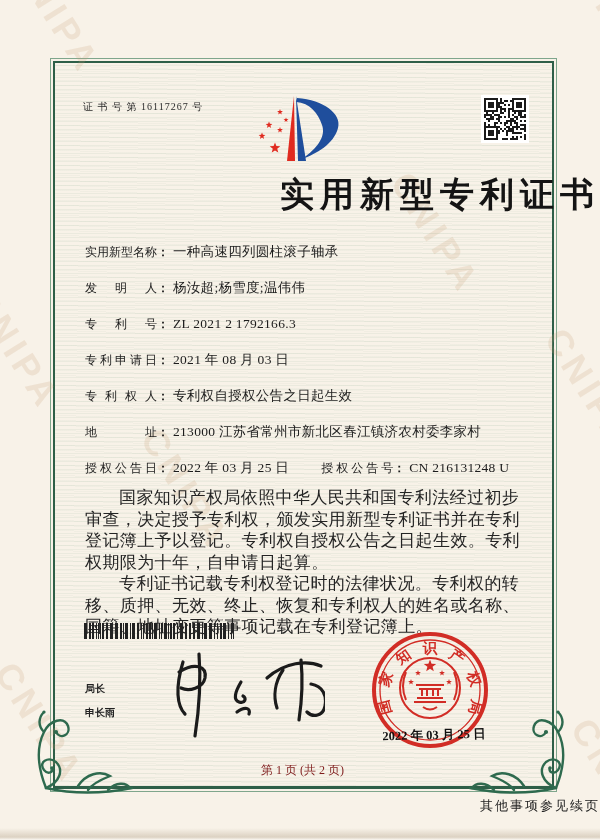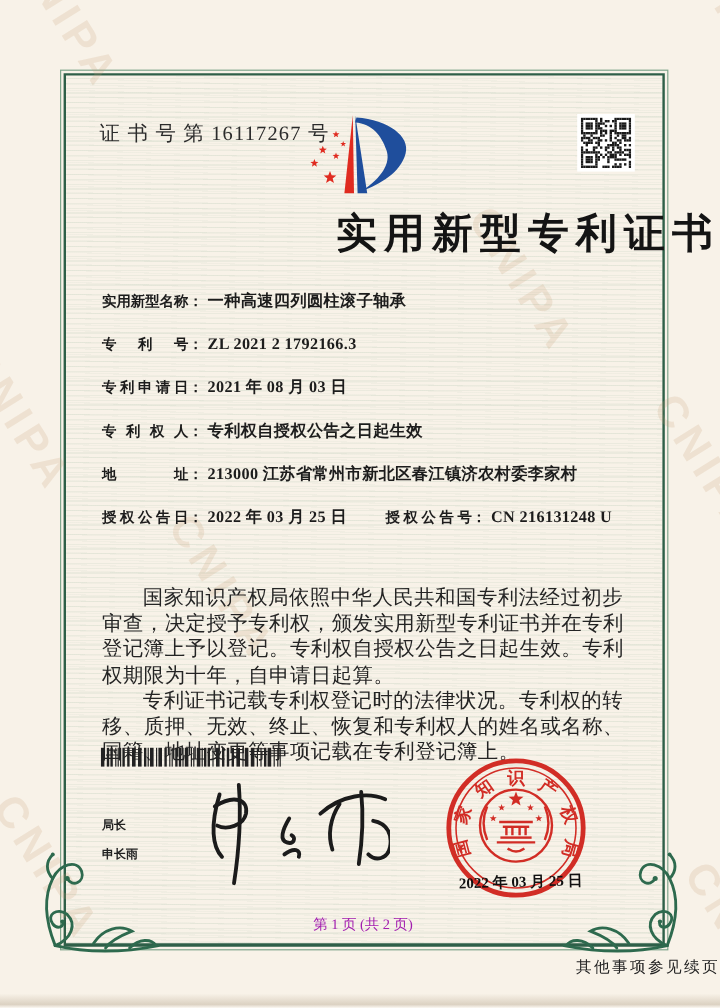--- a/index.html
+++ b/index.html
@@ -17,51 +17,51 @@
       border:1px solid #7fa68c;z-index:1;}
   .frame-inner{position:absolute;left:2px;top:2px;right:2px;bottom:2px;
       border:2px solid #2e5f48;border-bottom-width:3px;
       background:
         repeating-linear-gradient(0deg, rgba(122,164,134,0.10) 0px, rgba(122,164,134,0.10) 1px, rgba(0,0,0,0) 1px, rgba(0,0,0,0) 4px),
         repeating-linear-gradient(2deg, rgba(122,164,134,0.06) 0px, rgba(122,164,134,0.06) 1px, rgba(0,0,0,0) 1px, rgba(0,0,0,0) 5px);}
   .flourish{position:absolute;z-index:5;width:120px;height:100px;}
   .flourish path{stroke:var(--frame-green);fill:none;stroke-width:2.4;stroke-linecap:round;}
   .flourish circle{fill:var(--frame-green);}
 
-  .certno{left:83px;top:100px;font-size:17px;letter-spacing:1px;color:#2b2b2b;z-index:3;}
+  .certno{left:83px;top:100px;font-size:10px;letter-spacing:1px;color:#2b2b2b;z-index:3;}
   .title{left:0;right:0;top:172px;text-align:right;font-size:34px;font-weight:700;
       letter-spacing:6px;text-indent:6px;color:#141414;z-index:3;}
 
   .fields{left:85px;top:242px;width:445px;z-index:3;color:#1c1c1c;}
   .frow{height:15px;margin-bottom:21px;white-space:nowrap;}
-  .flabel{display:inline-block;width:72px;font-size:12px;font-weight:700;
+  .flabel{display:inline-block;width:72px;font-size:12px;font-weight:400;
       text-align:justify;text-align-last:justify;vertical-align:bottom;}
   .fcolon{font-size:12px;font-weight:700;}
-  .fvalue{font-size:13.5px;font-weight:700;letter-spacing:0.3px;}
+  .fvalue{font-size:13.5px;font-weight:400;letter-spacing:0.3px;}
   .fgroup2{margin-left:28px;}
 
   .bodytext{left:85px;top:487px;width:440px;z-index:3;color:#242424;}
   .bodytext p{margin:0;font-size:17px;line-height:21.5px;text-indent:2em;
       letter-spacing:0.4px;}
 
   .barcode{left:84px;top:623px;z-index:3;}
   .issuer{left:85px;top:677px;z-index:3;font-family:"Liberation Sans","DejaVu Sans",sans-serif;
       font-weight:700;font-size:10px;color:#222;line-height:24px;}
   .signature{left:155px;top:648px;z-index:4;}
   .signature path{stroke:#1b1b1b;fill:none;stroke-width:3.2;stroke-linecap:round;}
 
   .seal{left:368px;top:628px;z-index:4;opacity:0.92;}
   .seal .ring{stroke:var(--seal-red);fill:none;}
   .seal text{font-size:14.5px;font-weight:700;fill:var(--seal-red);text-anchor:middle;}
   .seal .emb{stroke:var(--seal-red);fill:none;stroke-width:2;}
   .seal .fill{fill:var(--seal-red);stroke:none;}
   .sealdate{left:372px;top:727px;width:124px;text-align:center;z-index:5;
       font-size:12.5px;font-weight:600;color:#111;transform:rotate(-1.5deg);}
 
-  .pageno{left:50px;top:762px;width:505px;text-align:center;font-size:12px;color:#a21caf;z-index:3;}
+  .pageno{left:50px;top:762px;width:505px;text-align:center;font-size:12px;color:#7f1d1d;z-index:3;}
   .continuation{left:0;right:0;top:797px;text-align:right;font-size:13px;color:#222;z-index:3;letter-spacing:2px;}
   .page-shadow{left:0;right:0;bottom:0;height:12px;z-index:6;
       background:linear-gradient(to bottom, rgba(0,0,0,0), rgba(120,95,60,0.22) 75%, rgba(255,255,255,0.45));}
 
   .qr{left:481px;top:95px;z-index:3;background:#fff;padding:3px;}
   .logo{left:250px;top:90px;z-index:3;}
 </style>
 </head>
 <body>
 
@@ -356,20 +356,24 @@
     </svg>
 
   <div class="abs title">实用新型专利证书</div>
 
   <div class="abs fields">
     <div class="frow">
       <span class="flabel">实用新型名称</span><span class="fcolon">：</span>
       <span class="fvalue">一种高速四列圆柱滚子轴承</span>
     </div>
     <div class="frow">
+      <span class="flabel">发明人</span><span class="fcolon">：</span>
+      <span class="fvalue">杨汝超;杨雪度;温伟伟</span>
+    </div>
+    <div class="frow">
       <span class="flabel">专利号</span><span class="fcolon">：</span>
       <span class="fvalue">ZL 2021 2 1792166.3</span>
     </div>
     <div class="frow">
       <span class="flabel">专利申请日</span><span class="fcolon">：</span>
       <span class="fvalue">2021 年 08 月 03 日</span>
     </div>
     <div class="frow">
       <span class="flabel">专利权人</span><span class="fcolon">：</span>
       <span class="fvalue">专利权自授权公告之日起生效</span>

